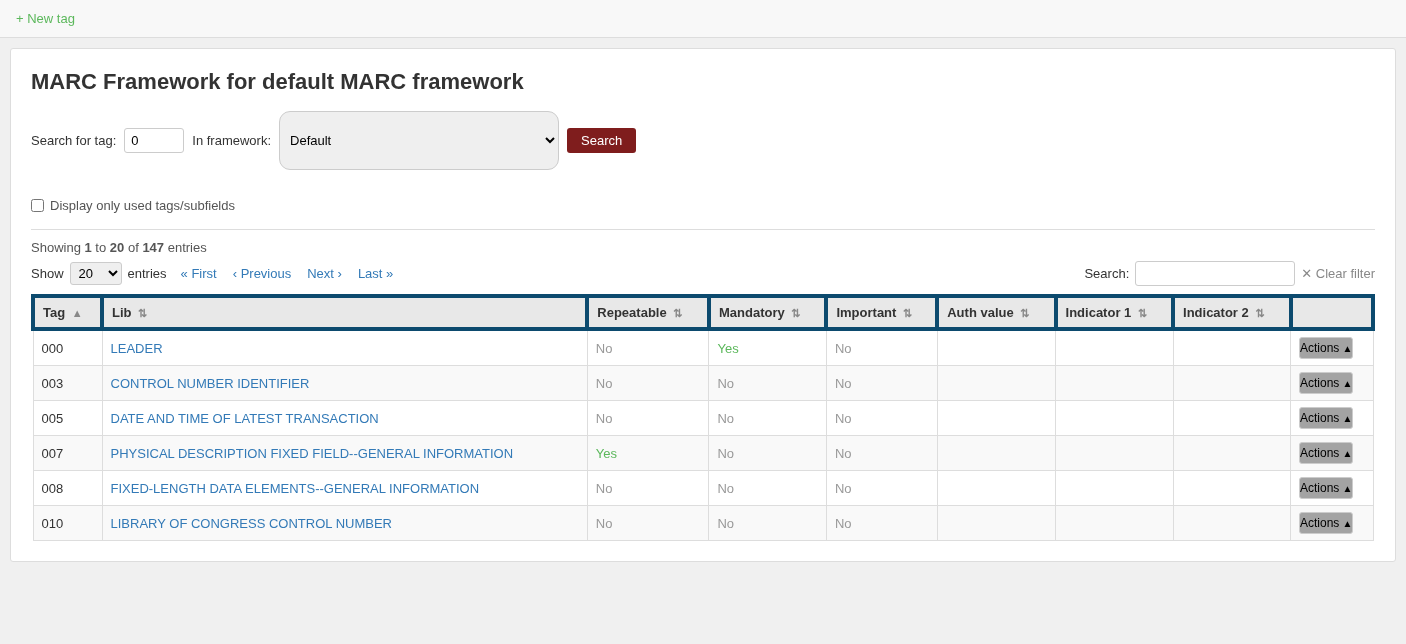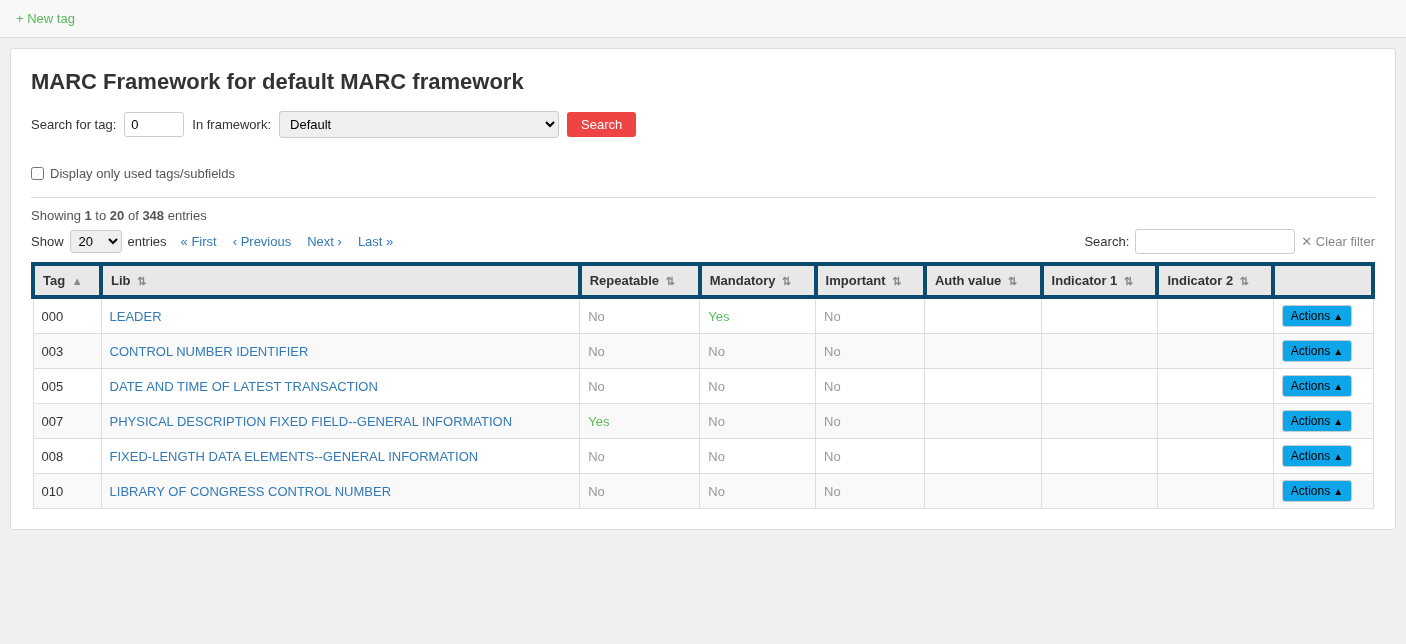--- a/index.html
+++ b/index.html
@@ -8,22 +8,22 @@
     .top-bar { background: #f8f8f8; border-bottom: 1px solid #ddd; padding: 11px 16px; }
     .new-tag-btn { color: #5cb85c; font-size: 13px; cursor: pointer; text-decoration: none; }
 
     .main-content { background: #fff; margin: 10px; padding: 20px; border: 1px solid #ddd; border-radius: 3px; }
 
     h1 { font-size: 22px; font-weight: bold; margin-bottom: 16px; color: #333; }
 
     .search-bar { display: flex; align-items: center; gap: 8px; margin-bottom: 28px; flex-wrap: wrap; }
     .search-bar label { font-weight: normal; font-size: 13px; }
     .search-bar input[type="text"] { border: 1px solid #ccc; padding: 4px 6px; font-size: 13px; border-radius: 3px; width: 60px; }
-    .search-bar select { border: 1px solid #ccc; padding: 4px 6px; font-size: 13px; border-radius: 3px; width: 280px; }
-    .search-btn { background: #ef4444; color: #fff; border: none; padding: 5px 14px; font-size: 13px; border-radius: 3px; cursor: pointer; }
+    .search-bar select { border: 1px solid #ccc; padding: 20px 6px; font-size: 13px; border-radius: 11px; width: 280px; }
+    .search-btn { background: #7f1d1d; color: #fff; border: none; padding: 5px 14px; font-size: 13px; border-radius: 3px; cursor: pointer; }
 
     .display-filter { display: flex; align-items: center; gap: 6px; font-size: 13px; color: #555; margin-bottom: 16px; }
     .display-filter input[type="checkbox"] { margin: 0; }
     .entries-info { font-size: 13px; color: #555; margin-bottom: 6px; }
     .entries-info b { font-weight: bold; }
 
     .show-entries { display: flex; align-items: center; gap: 6px; font-size: 13px; }
     .show-entries select { border: 1px solid #ccc; padding: 2px 4px; font-size: 13px; border-radius: 3px; }
 
     .pagination { display: flex; align-items: center; gap: 4px; }
@@ -37,21 +37,21 @@
     .data-table th { background: #e8e8e8; border: 4px solid #0c4a6e; padding: 7px 8px; text-align: left; font-weight: bold; font-size: 13px; cursor: pointer; white-space: nowrap; }
     .data-table th .sort-icon { font-size: 11px; color: #888; margin-left: 3px; }
     .data-table td { border: 1px solid #ddd; padding: 6px 8px; vertical-align: middle; }
     .data-table tr:nth-child(even) { background: #f9f9f9; }
 
     .link-cell { color: #337ab7; cursor: pointer; }
 
     .yes-text { color: #5cb85c; }
     .no-text { color: #999; }
 
-    .actions-btn { background: #0ea5e9; border: 1px solid #ccc; padding: 3px 8px; font-size: 12px; border-radius: 3px; cursor: pointer; white-space: nowrap; display: flex; align-items: center; gap: 3px; }
+    .actions-btn { background: #a3a3a3; border: 1px solid #ccc; padding: 3px 0; font-size: 12px; border-radius: 3px; cursor: pointer; white-space: nowrap; display: flex; align-items: center; gap: 3px; }
     .actions-btn .caret { font-size: 10px; }
 
     .controls-row { display: flex; align-items: center; justify-content: space-between; margin-bottom: 8px; }
     .left-controls { display: flex; align-items: center; gap: 8px; }
     .right-controls { display: flex; align-items: center; gap: 8px; }
     .divider { border-top: 1px solid #ddd; margin: 10px 0; }
   </style>
 </head>
 <body>
 
@@ -80,21 +80,21 @@
   </div>
 
   <div class="divider"></div>
 
   <div class="entries-info">
     <span>Showing</span>
     <b>1</b>
     <span> to </span>
     <b>20</b>
     <span>of</span>
-    <b>348</b>
+    <b>147</b>
     <span>entries</span>
   </div>
 
   <div class="controls-row">
     <div class="left-controls">
       <div class="show-entries">
         <span>Show</span>
         <select>
           <option>10</option>
           <option selected="">20</option>

